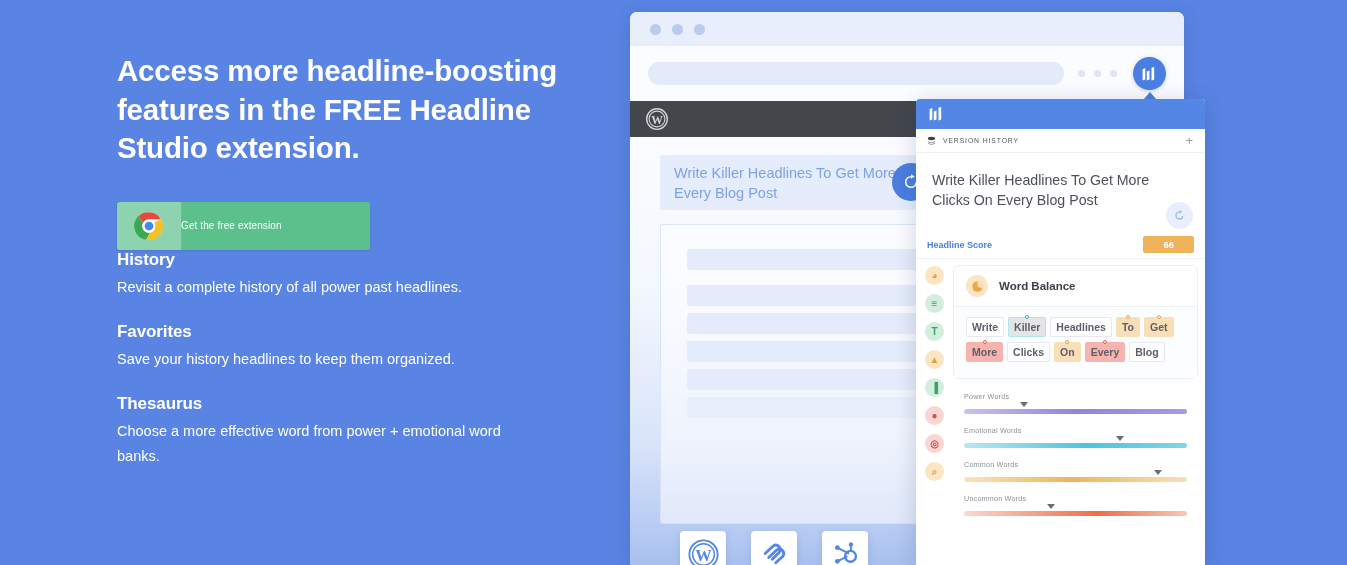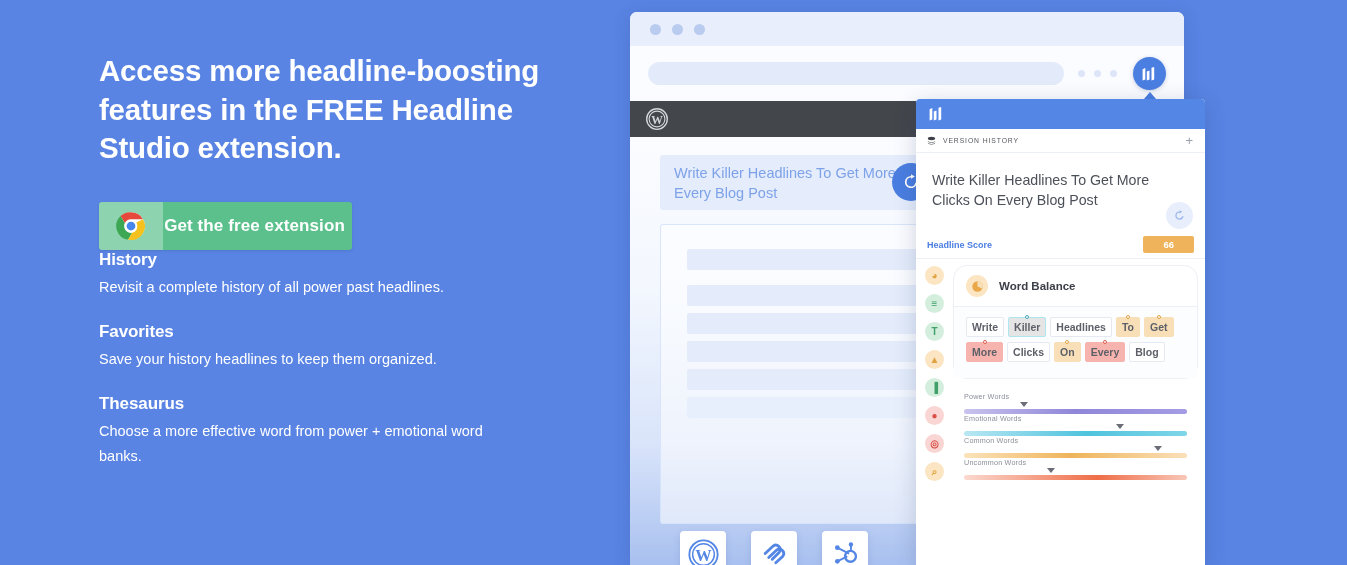--- a/index.html
+++ b/index.html
@@ -5,21 +5,21 @@
   * { box-sizing: border-box; margin: 0; padding: 0; }
   html, body {
     width: 1347px; height: 565px;
     overflow: hidden;
     font-family: "Liberation Sans", sans-serif;
   }
   body { background: #5984e3; position: relative; }
 
   
   .left-col {
-    position: absolute; left: 99px; top: 52px; width: 500px;
+    position: absolute; left: 117px; top: 52px; width: 500px;
     color: #ffffff;
   }
   .headline {
     font-size: 29.5px; font-weight: bold; line-height: 38.5px;
     letter-spacing: -0.2px; color: #ffffff;
   }
   .cta-btn {
     margin-top: 34px;
     display: inline-flex; align-items: center;
     background: #5cc08d; border-radius: 3px;
@@ -27,22 +27,22 @@
     overflow: hidden; cursor: pointer;
     box-shadow: 0 1px 3px rgba(0,0,0,0.10);
   }
   .cta-icon-wrap {
     width: 64px; height: 48px;
     background: rgba(255,255,255,0.30);
     display: flex; align-items: center; justify-content: center;
   }
   .chrome-logo { width: 30px; height: 30px; display:block; }
   .cta-label {
-    flex: 1; text-align: center; color: #ffffff;
-    font-size: 17px; font-weight: bold; letter-spacing: 0.1px;
+    flex: 1; color: #ffffff;
+    font-size: 10px; font-weight: normal; letter-spacing: 0.1px;
     padding-right: 6px;
   }
 
   .features { }
   .feature { margin-bottom: 22px; }
   .feature-title {
     font-size: 17px; font-weight: bold; color: #ffffff;
     margin-bottom: 5px; letter-spacing: -0.1px;
   }
   .feature-desc {
@@ -167,21 +167,21 @@
     display: flex; flex-direction: column; align-items: center; gap: 9px;
   }
   .rail-icon {
     width: 19px; height: 19px; border-radius: 50%;
     display: flex; align-items: center; justify-content: center;
     font-size: 10px; font-weight: bold;
   }
   .hs-content { flex: 1; padding-right: 7px; }
 
   .wb-card {
-    border: 1px solid #eceff5; border-radius: 14px; background:#fff;
+    border: 1px solid #eceff5; border-radius: 6px; background:#fff;
     margin-top: 6px;
   }
   .wb-head {
     display: flex; align-items: center; gap: 11px;
     padding: 9px 12px; border-bottom: 1px solid #eceff5;
   }
   .wb-head-icon {
     width: 22px; height: 22px; border-radius: 50%; background: #fbe5c2;
     display:flex; align-items:center; justify-content:center;
   }
@@ -199,21 +199,21 @@
   .word .pin {
     position: absolute; top: -3px; left: 50%; transform: translateX(-50%);
     width: 4px; height: 4px; border-radius: 50%;
     background: #fff; border: 1px solid currentColor;
   }
   .word.w-cyan .pin { color:#4aa7b8; }
   .word.w-tan  .pin { color:#e0a341; }
   .word.w-red  .pin { color:#e05b4c; }
 
   .bars { padding: 13px 11px 0 11px; }
-  .bar-block { margin-bottom: 0; position: relative; }
+  .bar-block { margin-bottom: 12px; position: relative; }
   .bar-label { font-size: 7.2px; color: #8b8f99; margin-bottom: 8px; letter-spacing: 0.2px; }
   .bar-track { height: 5px; border-radius: 3px; }
   .bar-marker {
     position: absolute; top: 10px; width: 0; height: 0;
     border-left: 4px solid transparent; border-right: 4px solid transparent;
     border-top: 5px solid #6a6d76;
   }
   .b-power   { background: linear-gradient(90deg,#c9c3ee 0%, #8f86d8 50%, #a49ce4 100%); }
   .b-emot    { background: linear-gradient(90deg,#b9e7f3 0%, #4fc3dd 55%, #7fd6e8 100%); }
   .b-common  { background: linear-gradient(90deg,#fbe3bb 0%, #efb45b 48%, #fae0b9 100%); }

